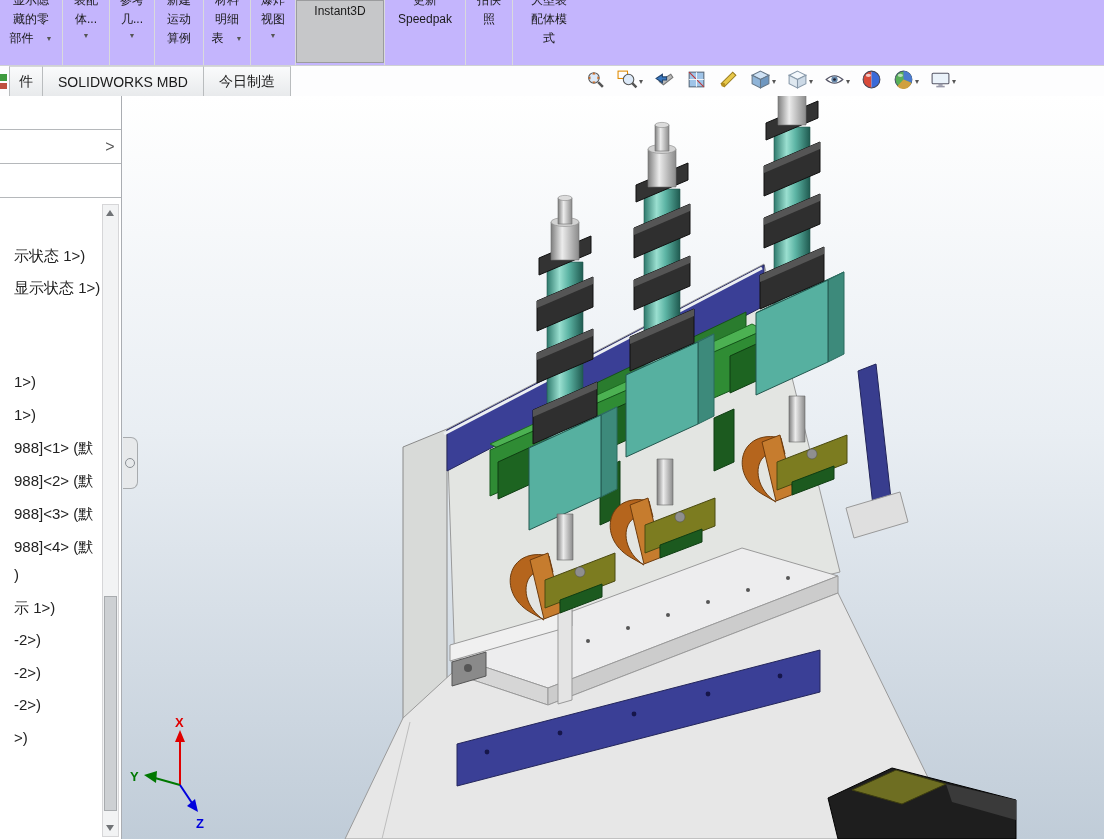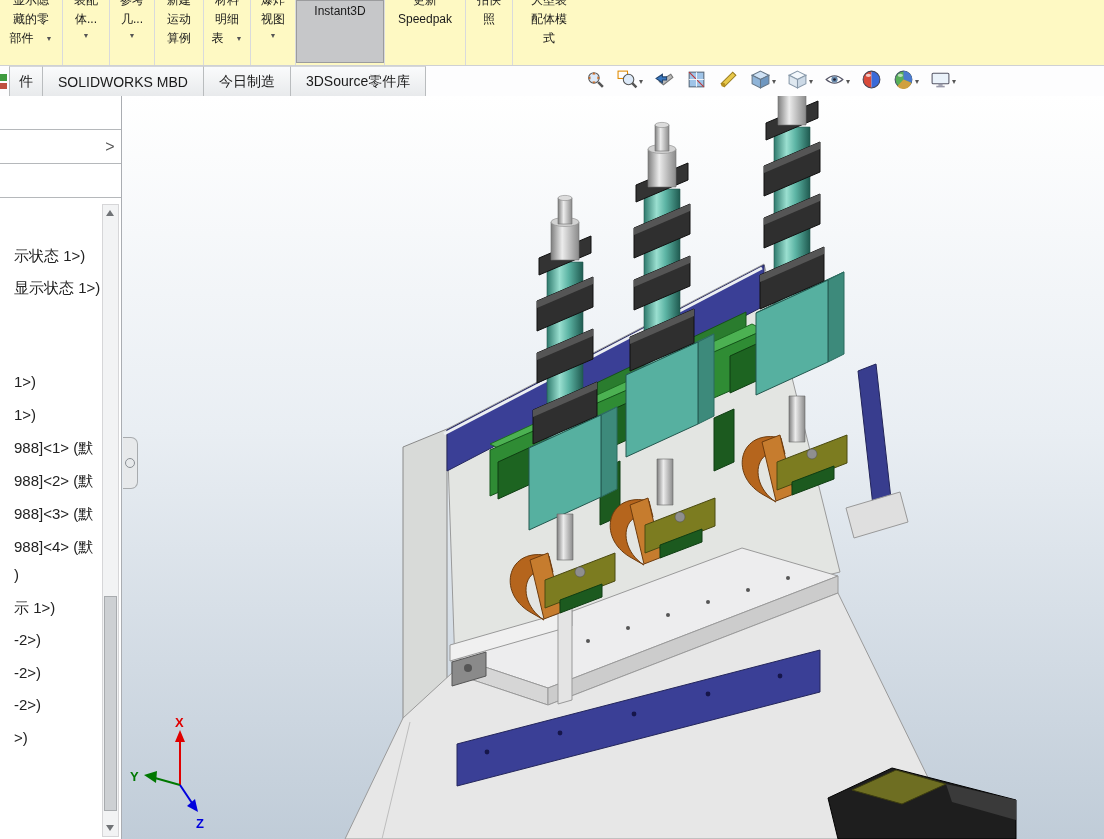--- a/index.html
+++ b/index.html
@@ -1,20 +1,20 @@
 <!DOCTYPE html>
 <html><head>
 <meta charset="utf-8">
 <style>
   *{margin:0;padding:0;box-sizing:border-box}
   html,body{width:1104px;height:839px;overflow:hidden}
   body{position:relative;font-family:"Liberation Sans",sans-serif;background:#fff;color:#222}
 
   
-  .ribbon{position:absolute;top:0;left:0;width:1104px;height:66px;background:#fef9c3;
+  .ribbon{position:absolute;top:0;left:0;width:1104px;height:66px;background:#c4b5fd;
     border-bottom:1px solid #cfd1d4;display:flex;align-items:stretch;overflow:hidden;z-index:3}
   .ritem{display:flex;flex-direction:column;align-items:center;justify-content:flex-start;
     margin-top:-9px;font-size:12px;line-height:19px;color:#1a1a1a;cursor:default;flex:none}
   .ritem .rl{white-space:nowrap}
   .rrow{display:flex;align-items:center;gap:12px}
   .caret{font-size:7px;color:#555;line-height:9px;margin-top:2px}
   .cinline{margin-top:0}
   .rsep{width:1px;background:#d9dadc;flex:none}
   .ritem.pressed{margin-top:0;background:#c6c7c9;border:1px solid #9b9c9e;height:63px;padding-top:1px}
 
@@ -243,21 +243,20 @@
 <div class="tabbar">
   <span class="tabicon">
     <svg width="9" height="22">
         <rect y="4" width="7" height="7" fill="#3f9b3f"></rect>
         <rect y="13" width="7" height="6" fill="#c05040"></rect>
       </svg>
   </span>
   <div class="tab">件</div>
   <div class="tab">SOLIDWORKS MBD</div>
   <div class="tab">今日制造</div>
-  <div class="tab">3DSource零件库</div>
 
   <div class="hud">
     <div class="hbtn">
       <span><svg width="21" height="21" viewBox="0 0 20 20">
             <circle cx="8.5" cy="8.5" r="5" fill="#dce9f8" stroke="#555"></circle>
             <line x1="12.5" y1="12.5" x2="17" y2="17" stroke="#555" stroke-width="2.4"></line>
             <path d="M8.5,3.2 l-1.5,2 h3z" fill="#d06010"></path>
             <path d="M8.5,13.8 l-1.5,-2 h3z" fill="#d06010"></path>
             <path d="M3.2,8.5 l2,-1.5 v3z" fill="#d06010"></path>
             <path d="M13.8,8.5 l-2,-1.5 v3z" fill="#d06010"></path>

